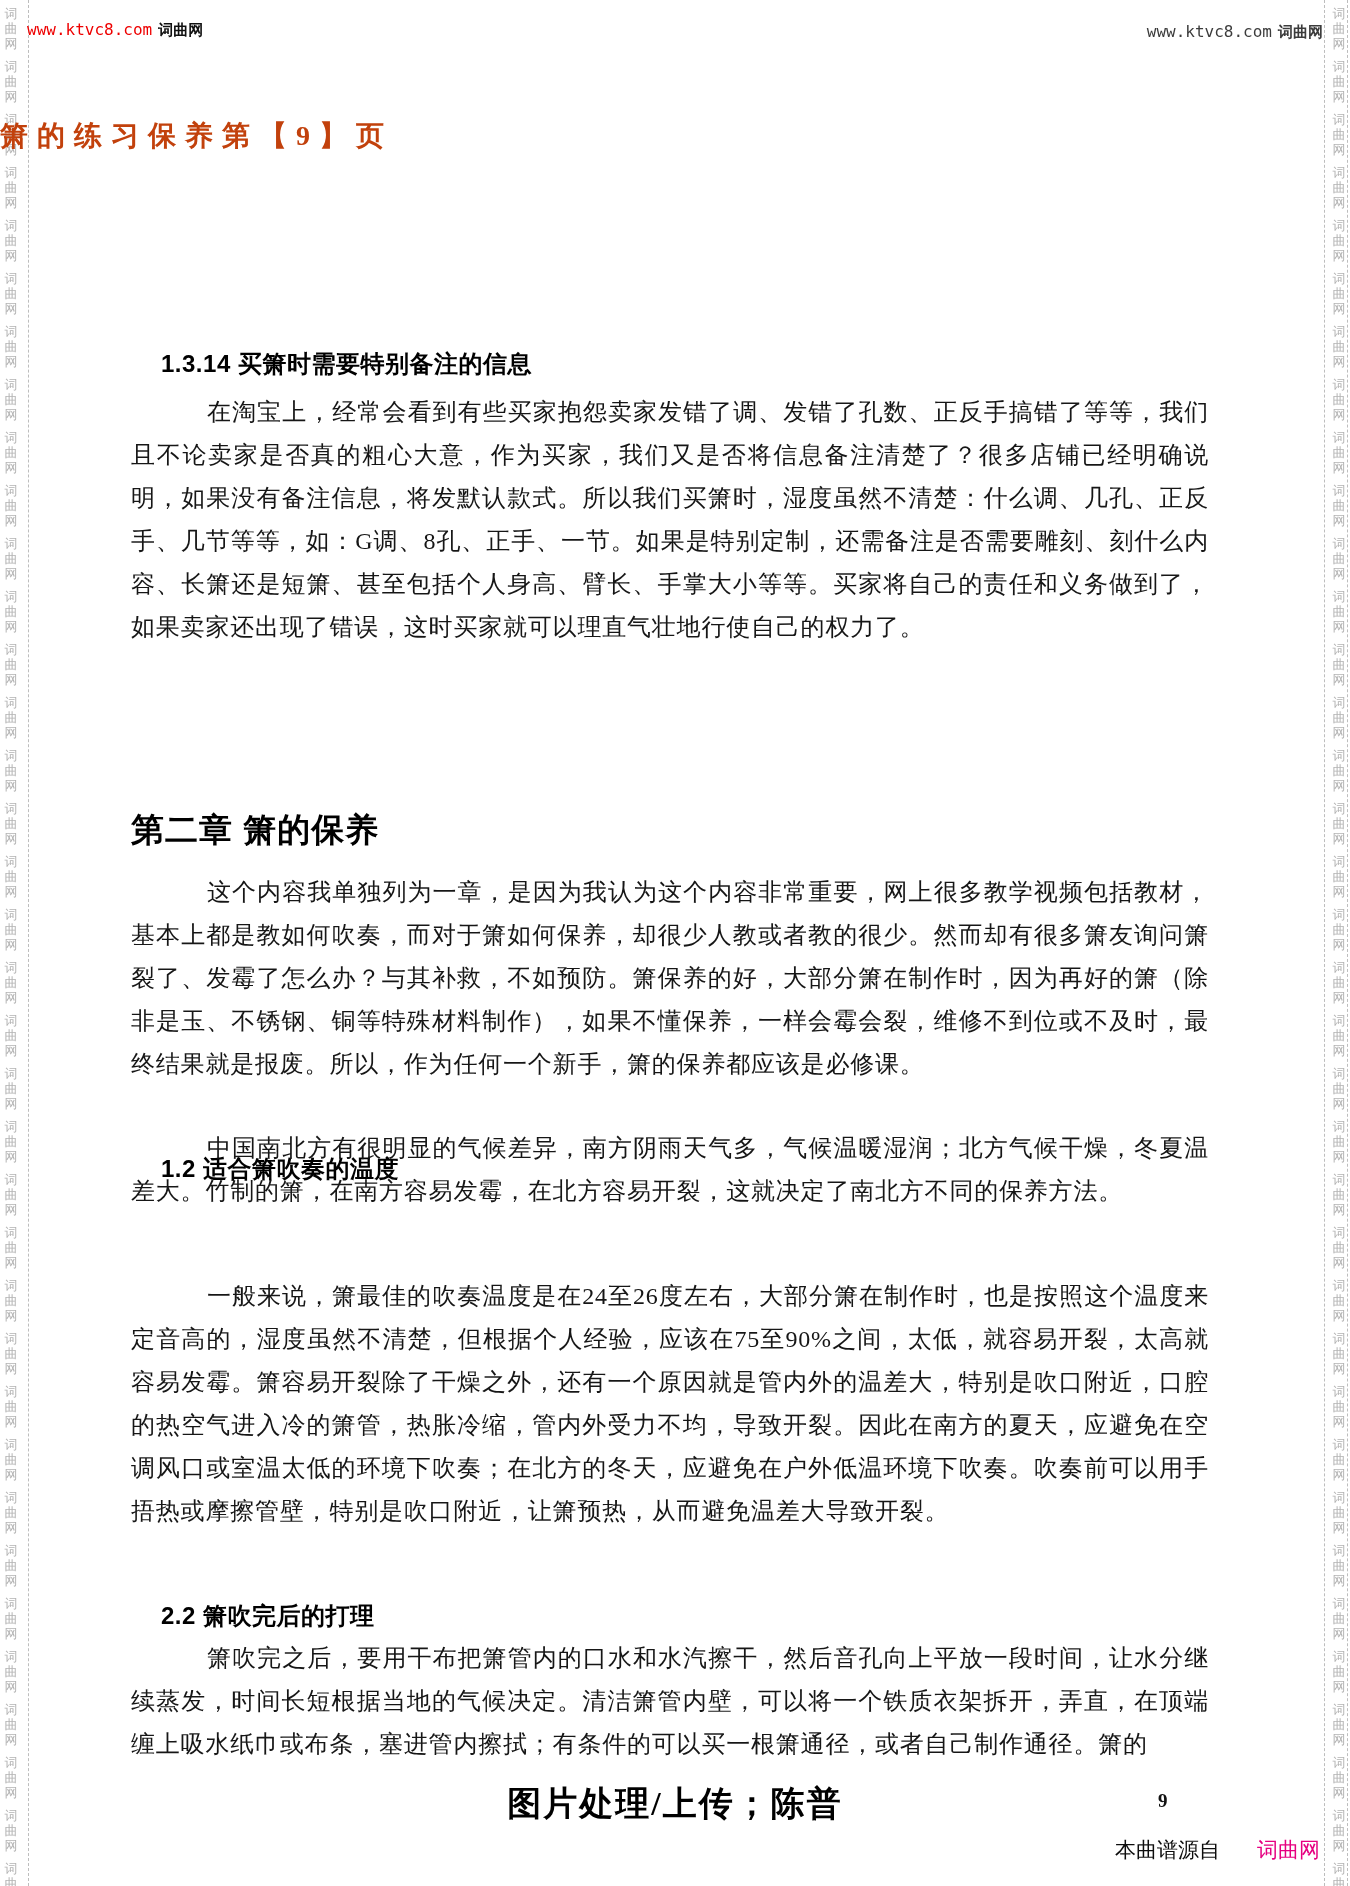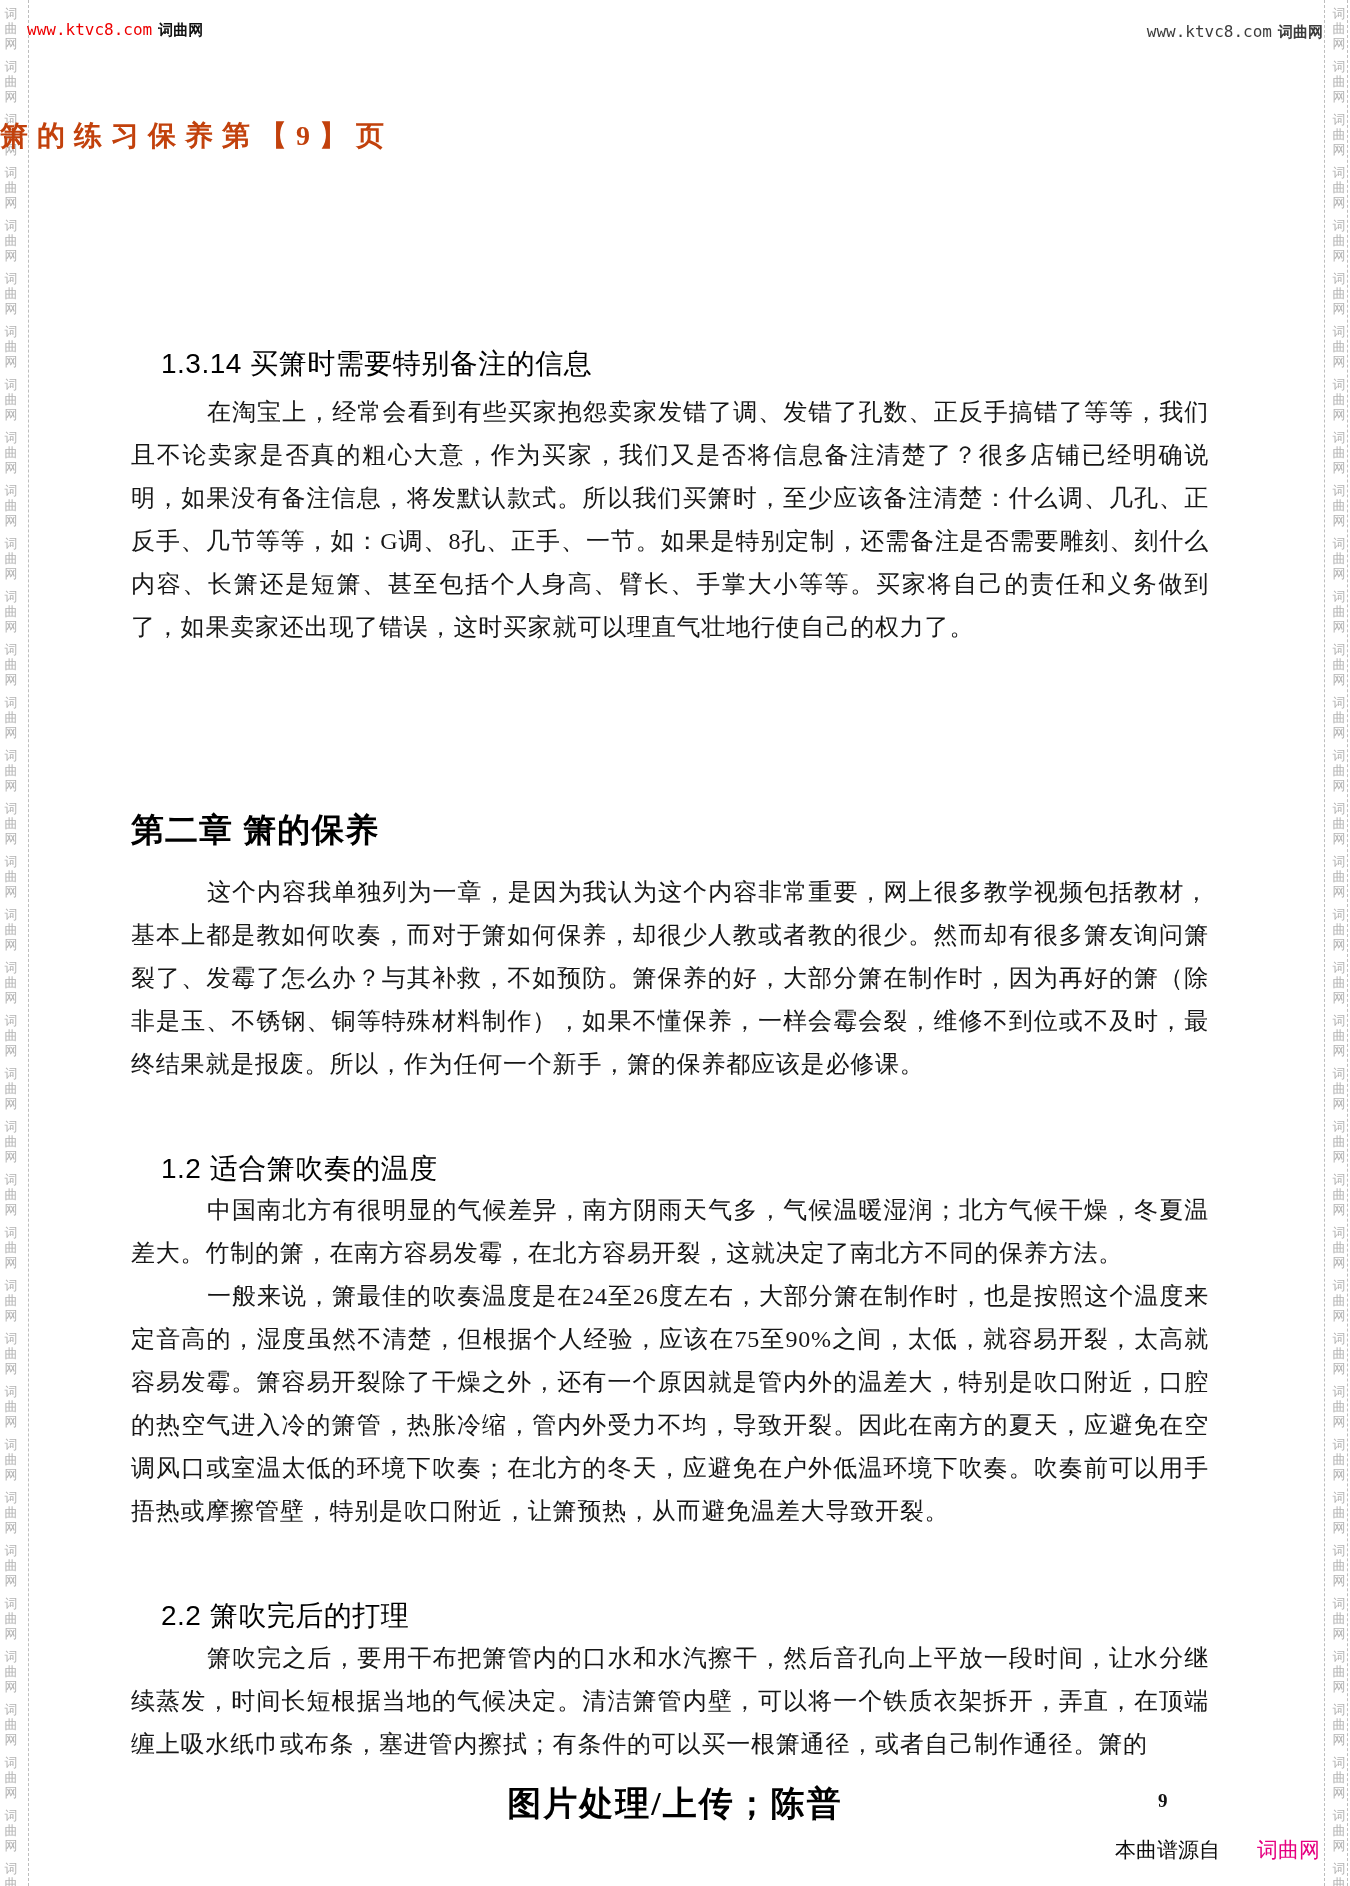--- a/index.html
+++ b/index.html
@@ -42,21 +42,21 @@
   .doc-subtitle {
     position:absolute; left:0; right:0; top:117px;
     text-align:left; font-size:28px; line-height:38px;
     font-weight:bold; letter-spacing:9px; color:#c2410c;
   }
 
   
   .blk { position:absolute; left:131px; width:1078px; }
   .h3 {
     font-family:"Liberation Sans","DejaVu Sans",sans-serif;
-    font-weight:normal; font-size:28px; line-height:30px;
+    font-weight:bold; font-size:24px; line-height:30px;
     color:#000; padding-left:30px; letter-spacing:0.5px;
   }
   .chapter {
     font-family:"Liberation Sans","DejaVu Sans",sans-serif;
     font-weight:bold; font-size:33px; line-height:40px;
     color:#000; text-align:left; letter-spacing:1px;
   }
   .para {
     font-size:24px; line-height:43px; letter-spacing:0.8px;
     text-align:justify; text-indent:76px; color:#161616;
@@ -312,27 +312,27 @@
   <div class="wm-top wm-top-left">
     <span class="url">www.ktvc8.com</span><span class="site">词曲网</span>
   </div>
   <div class="wm-top wm-top-right">
     <span class="url">www.ktvc8.com</span><span class="site">词曲网</span>
   </div>
 
   <div class="doc-subtitle">箫的练习保养第【9】页</div>
 
   <div class="blk h3" style="top:349px;">1.3.14 买箫时需要特别备注的信息</div>
-  <div class="blk para" style="top:391px;">在淘宝上，经常会看到有些买家抱怨卖家发错了调、发错了孔数、正反手搞错了等等，我们且不论卖家是否真的粗心大意，作为买家，我们又是否将信息备注清楚了？很多店铺已经明确说明，如果没有备注信息，将发默认款式。所以我们买箫时，至少应该备注清楚：什么调、几孔、正反手、几节等等，如：G调、8孔、正手、一节。如果是特别定制，还需备注是否需要雕刻、刻什么内容、长箫还是短箫、甚至包括个人身高、臂长、手掌大小等等。买家将自己的责任和义务做到了，如果卖家还出现了错误，这时买家就可以理直气壮地行使自己的权力了。</div>
+  <div class="blk para" style="top:391px;">在淘宝上，经常会看到有些买家抱怨卖家发错了调、发错了孔数、正反手搞错了等等，我们且不论卖家是否真的粗心大意，作为买家，我们又是否将信息备注清楚了？很多店铺已经明确说明，如果没有备注信息，将发默认款式。所以我们买箫时，湿度虽然不清楚：什么调、几孔、正反手、几节等等，如：G调、8孔、正手、一节。如果是特别定制，还需备注是否需要雕刻、刻什么内容、长箫还是短箫、甚至包括个人身高、臂长、手掌大小等等。买家将自己的责任和义务做到了，如果卖家还出现了错误，这时买家就可以理直气壮地行使自己的权力了。</div>
 
   <div class="blk chapter" style="top:810px;">第二章 箫的保养</div>
   <div class="blk para" style="top:871px;">这个内容我单独列为一章，是因为我认为这个内容非常重要，网上很多教学视频包括教材，基本上都是教如何吹奏，而对于箫如何保养，却很少人教或者教的很少。然而却有很多箫友询问箫裂了、发霉了怎么办？与其补救，不如预防。箫保养的好，大部分箫在制作时，因为再好的箫（除非是玉、不锈钢、铜等特殊材料制作），如果不懂保养，一样会霉会裂，维修不到位或不及时，最终结果就是报废。所以，作为任何一个新手，箫的保养都应该是必修课。</div>
 
   <div class="blk h3" style="top:1154px;">1.2 适合箫吹奏的温度</div>
-  <div class="blk para" style="top:1189px;">中国南北方有很明显的气候差异，南方阴雨天气多，气候温暖湿润；北方气候干燥，冬夏温差大。竹制的箫，在南方容易发霉，在北方容易开裂，这就决定了南北方不同的保养方法。</div>
+  <div class="blk para" style="top:1127px;">中国南北方有很明显的气候差异，南方阴雨天气多，气候温暖湿润；北方气候干燥，冬夏温差大。竹制的箫，在南方容易发霉，在北方容易开裂，这就决定了南北方不同的保养方法。</div>
   <div class="blk para" style="top:1275px;">一般来说，箫最佳的吹奏温度是在24至26度左右，大部分箫在制作时，也是按照这个温度来定音高的，湿度虽然不清楚，但根据个人经验，应该在75至90%之间，太低，就容易开裂，太高就容易发霉。箫容易开裂除了干燥之外，还有一个原因就是管内外的温差大，特别是吹口附近，口腔的热空气进入冷的箫管，热胀冷缩，管内外受力不均，导致开裂。因此在南方的夏天，应避免在空调风口或室温太低的环境下吹奏；在北方的冬天，应避免在户外低温环境下吹奏。吹奏前可以用手捂热或摩擦管壁，特别是吹口附近，让箫预热，从而避免温差大导致开裂。</div>
 
   <div class="blk h3" style="top:1601px;">2.2 箫吹完后的打理</div>
   <div class="blk para" style="top:1637px;">箫吹完之后，要用干布把箫管内的口水和水汽擦干，然后音孔向上平放一段时间，让水分继续蒸发，时间长短根据当地的气候决定。清洁箫管内壁，可以将一个铁质衣架拆开，弄直，在顶端缠上吸水纸巾或布条，塞进管内擦拭；有条件的可以买一根箫通径，或者自己制作通径。箫的</div>
 
   <div class="credit">图片处理/上传；陈普</div>
   <div class="pagenum">9</div>
   <div class="source-line">
     <span class="prefix">本曲谱源自</span><span class="site">词曲网</span>
   </div>

